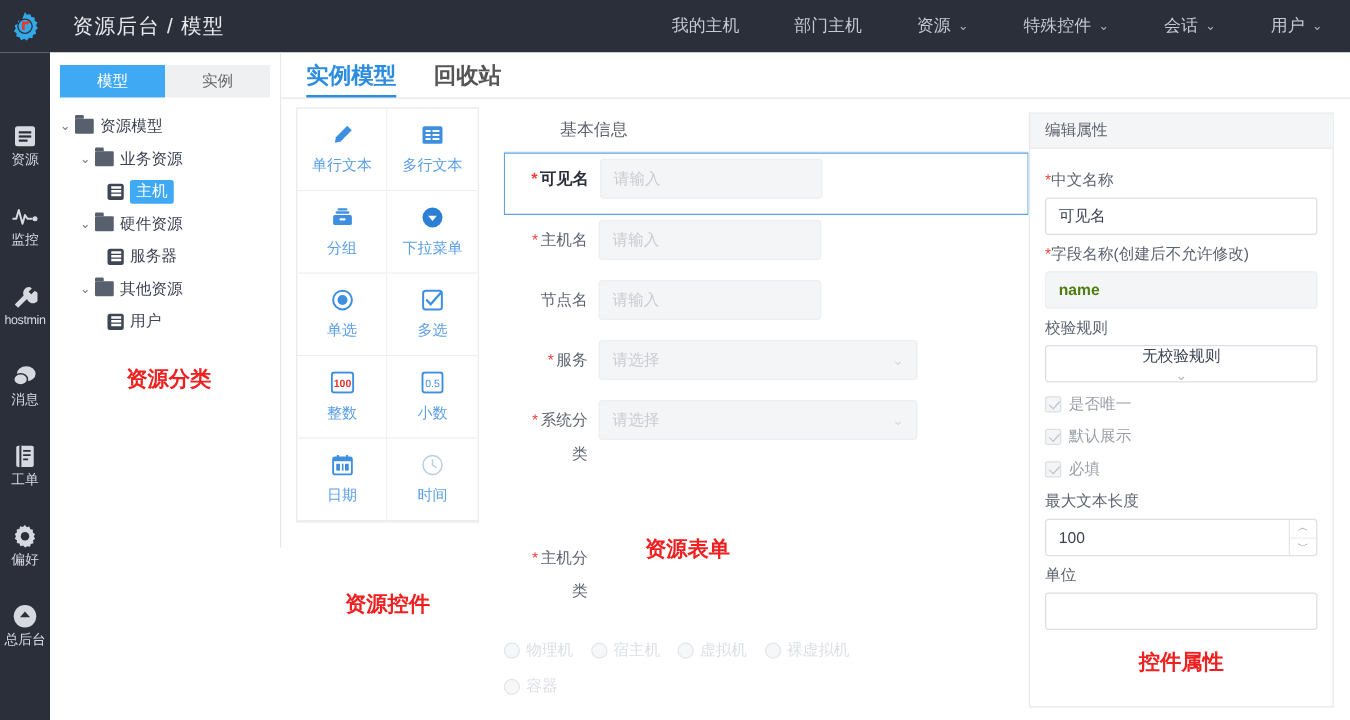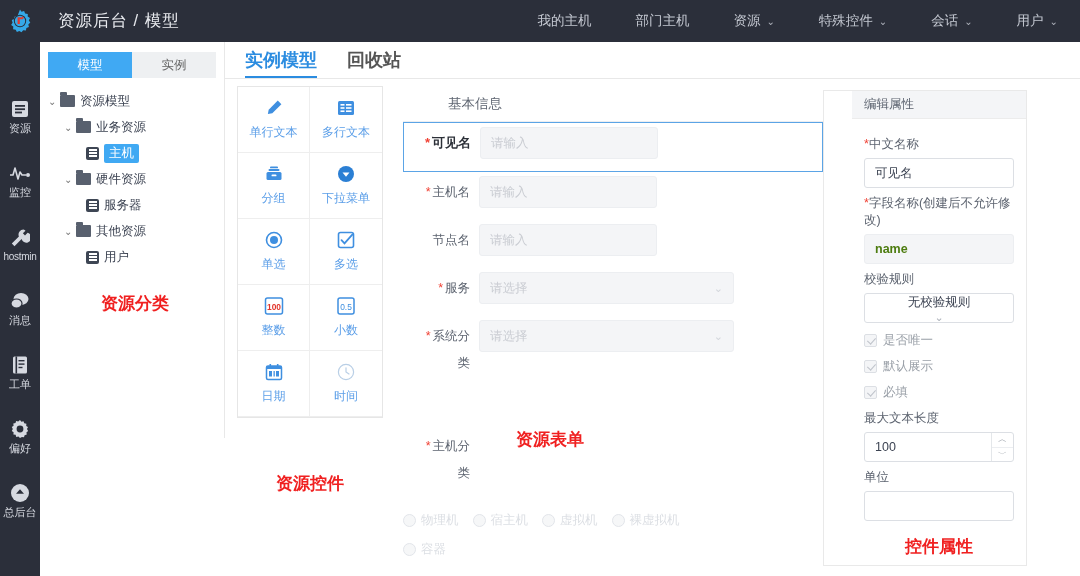--- a/index.html
+++ b/index.html
@@ -150,22 +150,22 @@
     width: 13px; height: 13px; border-radius: 50%; border: 1px solid #e2e5ea;
     background: #f6f7f8; flex: 0 0 13px;
   }
   .radio.second-row { margin-top: 12px; }
   .anno-form {
     position: absolute; top: 428px; left: 470px; font-size: 17px; width: 160px;
   }
 
   
   .propcol {
-    position: absolute; top: 90px; left: 823px; width: 204px; height: 476px;
-    border: 1px solid #e9e9e9; background: #fff; padding-left: 28px;
+    position: absolute; top: 90px; left: 823px; width: 244px; height: 476px;
+    border: 1px solid #e9e9e9; background: #fff;
   }
   .prop-head {
     height: 28px; background: #f4f5f7; border-bottom: 1px solid #ececec;
     display: flex; align-items: center; padding-left: 12px;
     font-size: 12.5px; color: #5d6470;
   }
   .prop-body { padding: 10px 12px 0 12px; }
   .plabel { font-size: 12.5px; color: #5d6470; margin: 7px 0 5px 0; }
   .plabel .req { color: #f04134; }
   .pinput {

